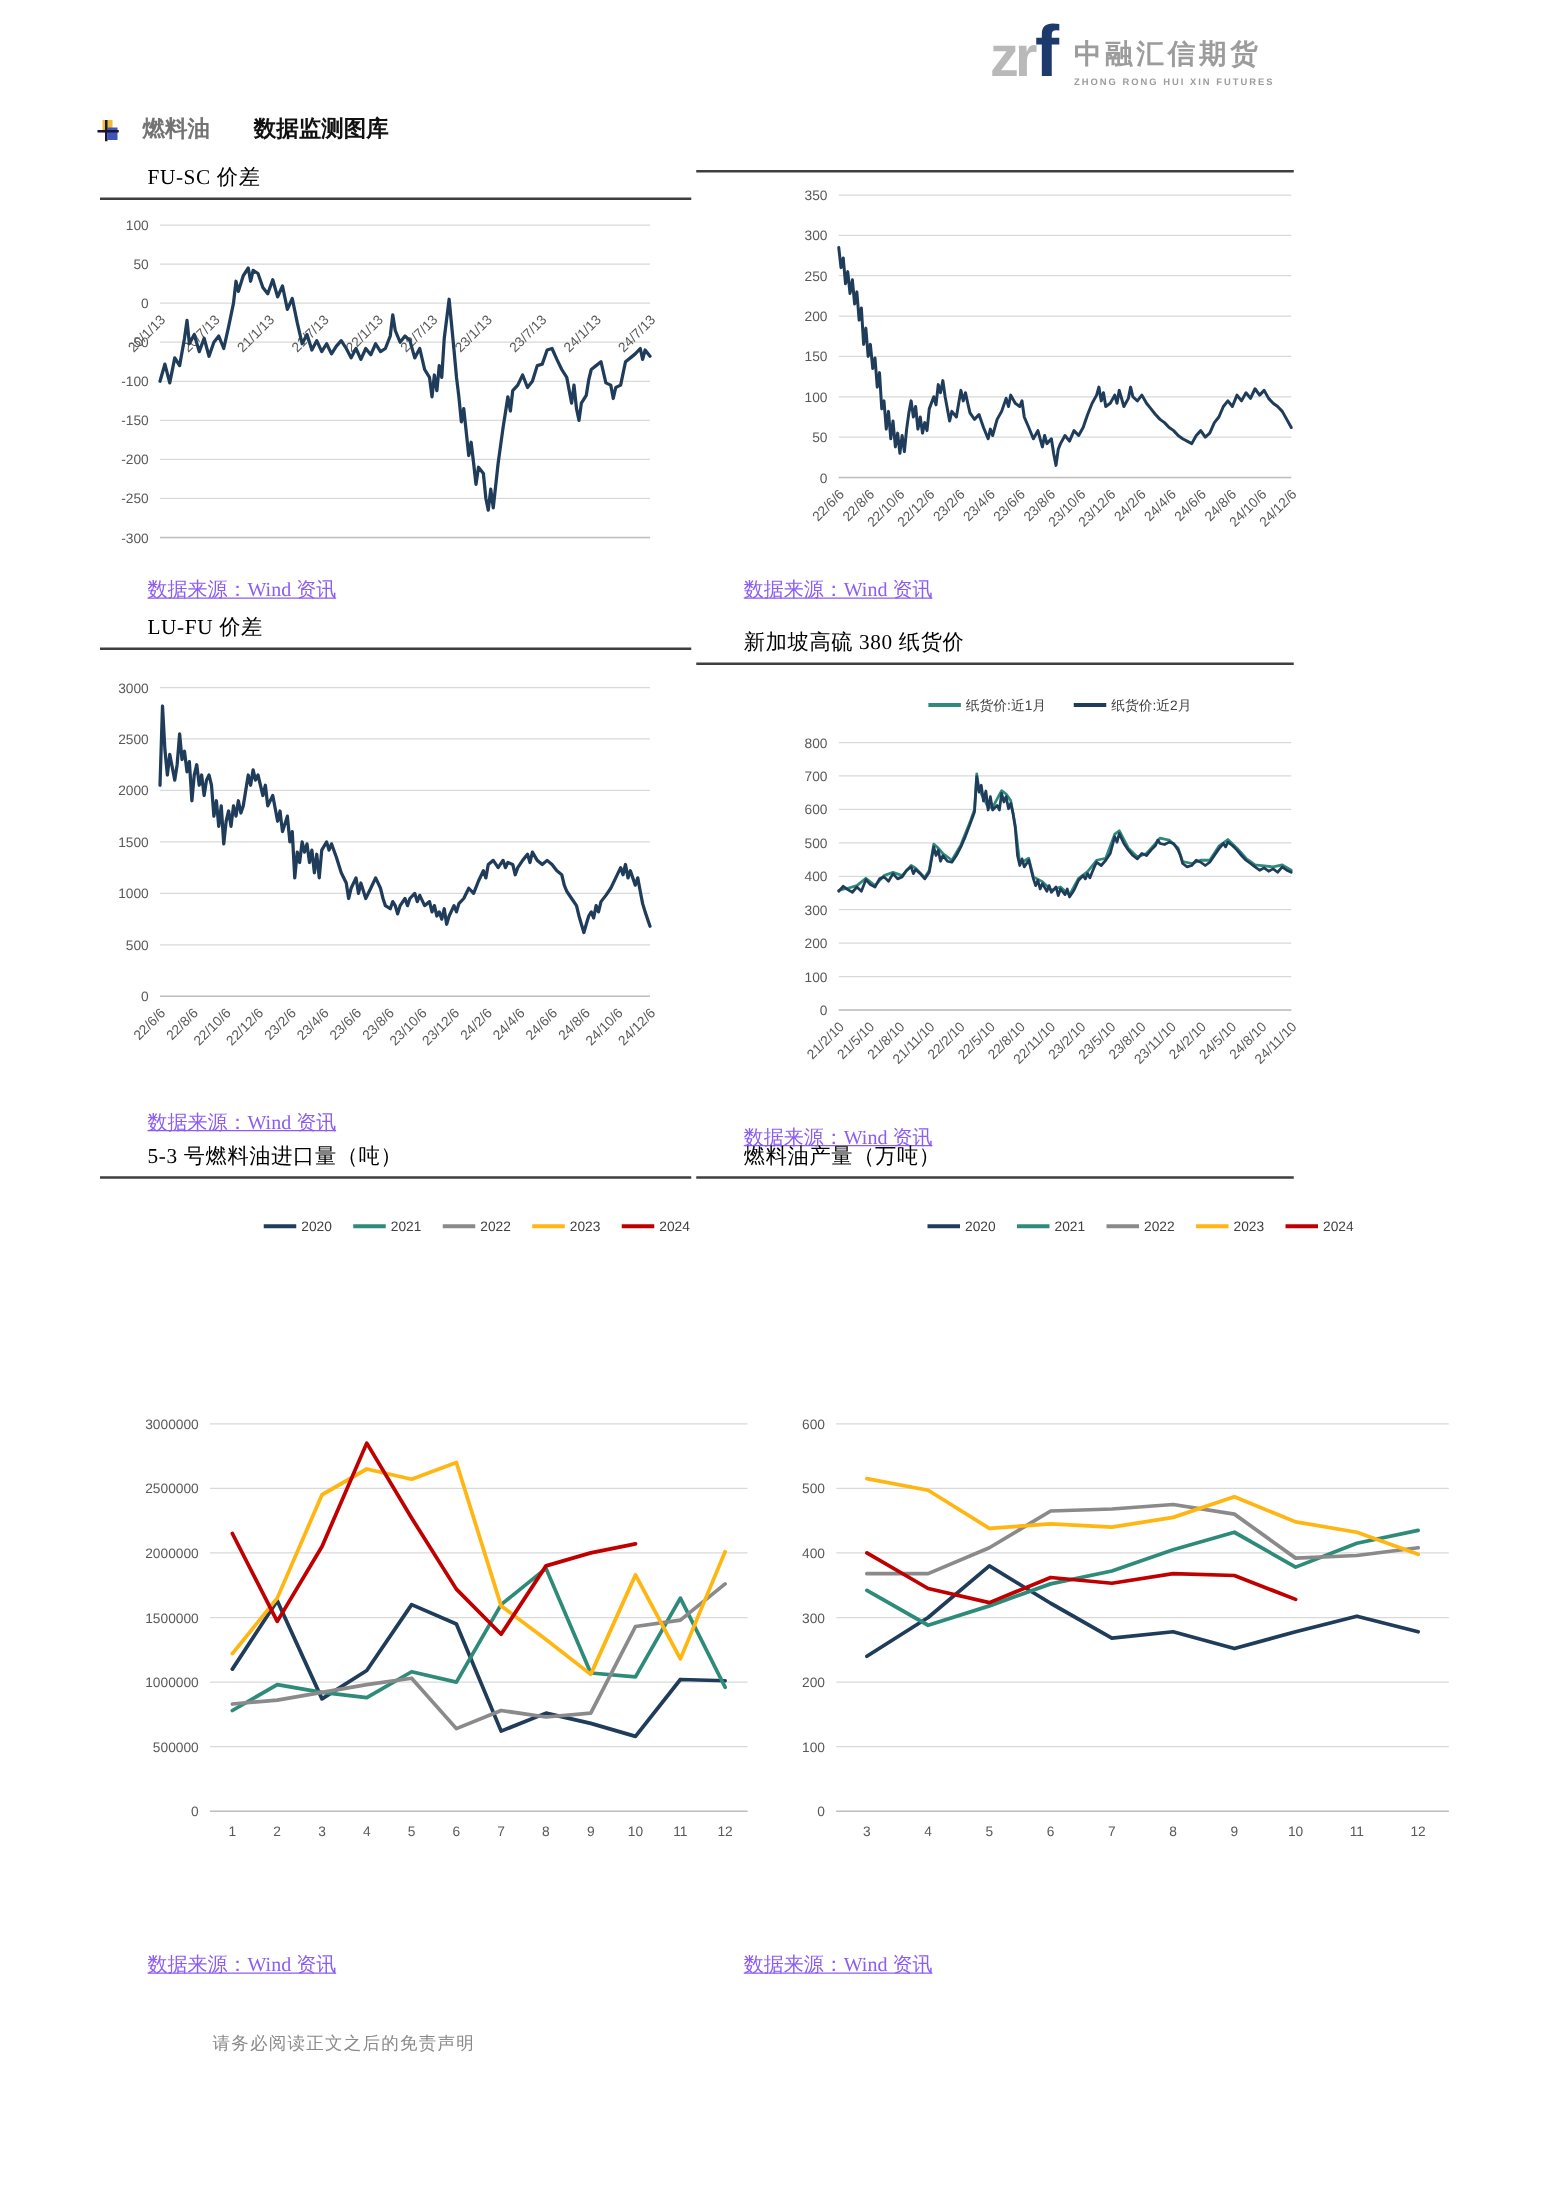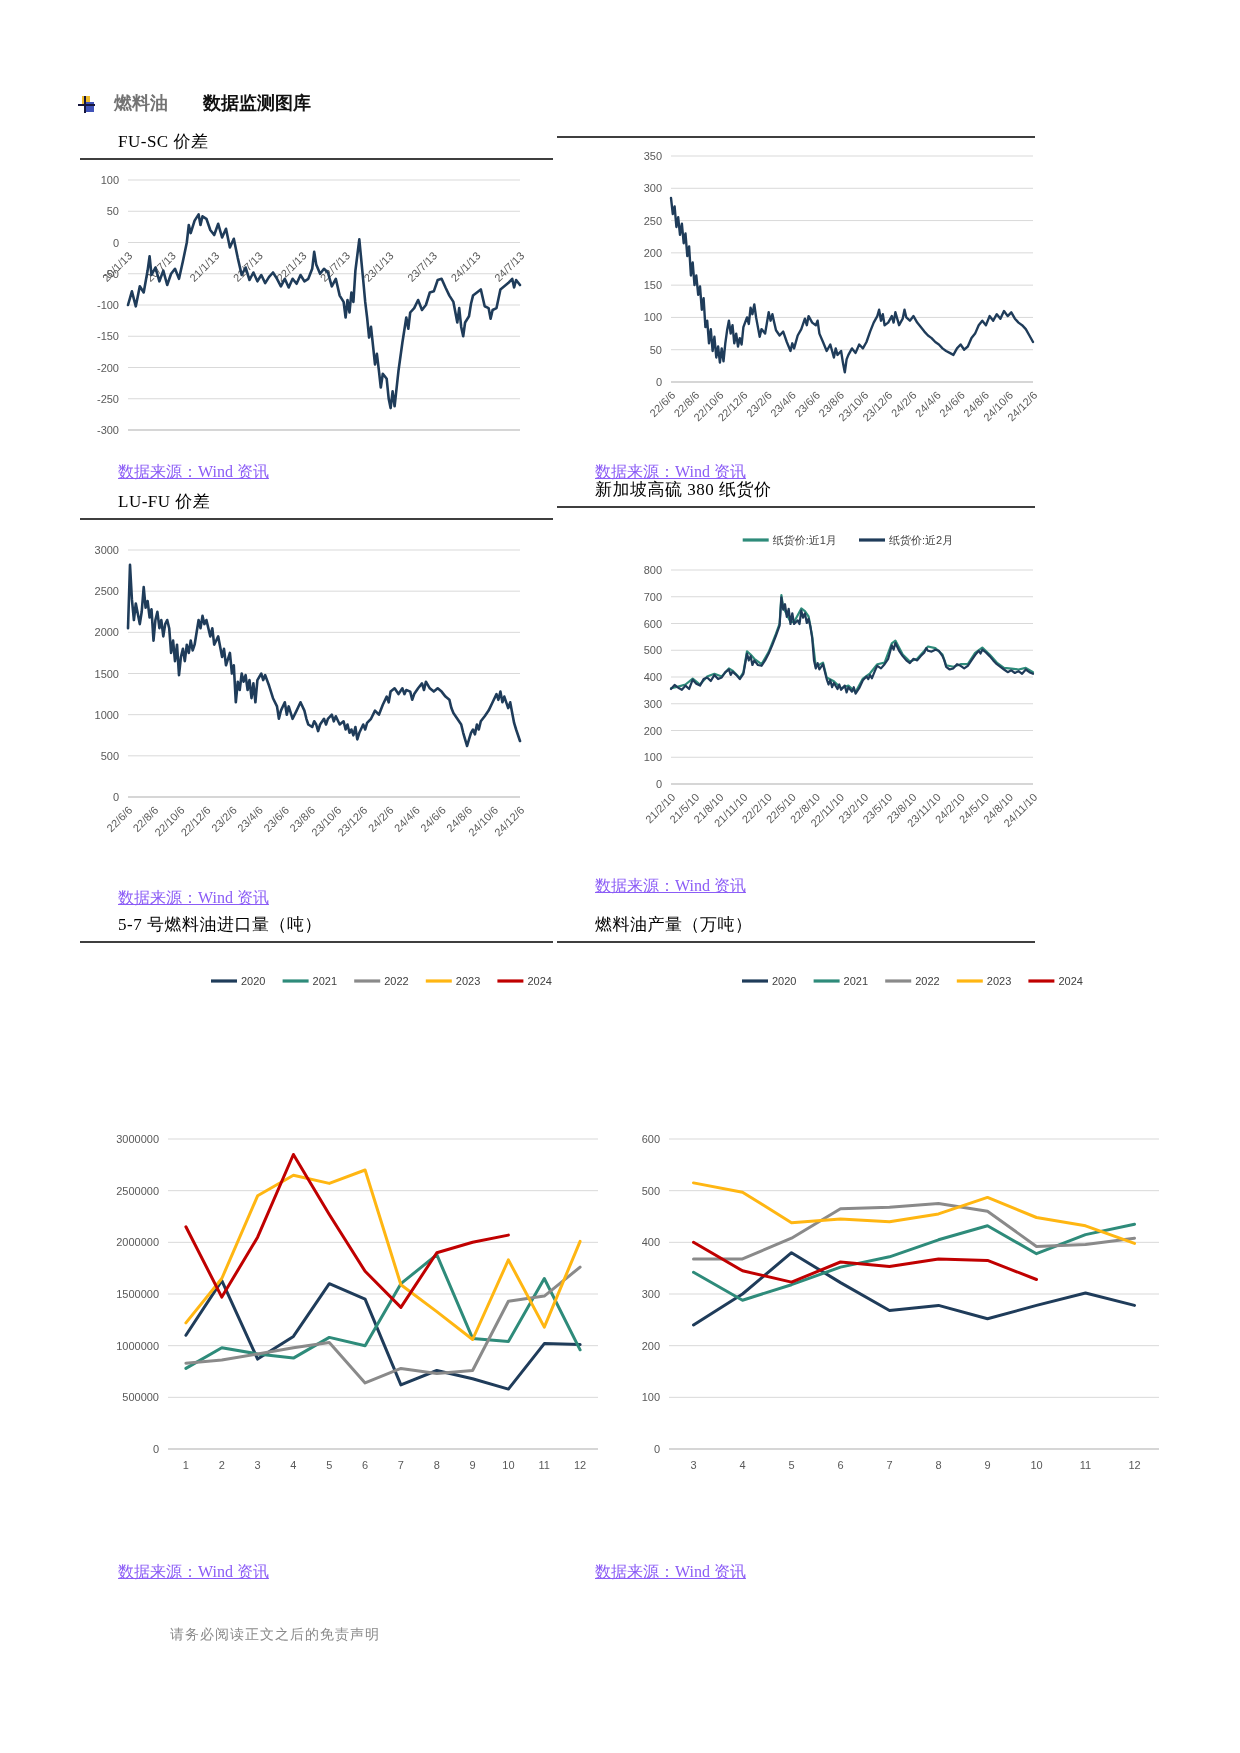--- a/index.html
+++ b/index.html
@@ -33,20 +33,30 @@
   svg.chart{display:block;overflow:visible;font-family:"Liberation Sans",sans-serif;}
   .source{position:absolute;left:38px;margin:0;font-size:16px;color:#8b5cf6;text-decoration:underline;}
 
   .footer{position:absolute;left:170px;top:1626px;font-size:14px;color:#8a8a8a;letter-spacing:1px;}
 </style>
 </head>
 <body>
 
 <div class="page">
 
+  <div class="logo">
+    <div class="logo-mark">
+      <span class="logo-zr">zr</span>
+        <span class="logo-f">f</span>
+    </div>
+    <div class="logo-text">
+      <div class="logo-cn">中融汇信期货</div>
+      <div class="logo-en">ZHONG RONG HUI XIN FUTURES</div>
+    </div>
+  </div>
 
   <div class="hdr-icon">
     <span class="hi-y"></span>
     <span class="hi-b"></span>
     <span class="hi-h"></span>
     <span class="hi-v"></span>
   </div>
   <div class="section-title">
     <span class="st-prefix">燃料油</span><span class="st-rest">数据监测图库</span>
   </div>
@@ -163,21 +173,21 @@
         <text text-anchor="end" font-size="11" fill="#595959" transform="translate(340.46666666666664,291) rotate(-45)">24/4/6</text>
         <text text-anchor="end" font-size="11" fill="#595959" transform="translate(366.6,291) rotate(-45)">24/6/6</text>
         <text text-anchor="end" font-size="11" fill="#595959" transform="translate(392.73333333333335,291) rotate(-45)">24/8/6</text>
         <text text-anchor="end" font-size="11" fill="#595959" transform="translate(418.8666666666667,291) rotate(-45)">24/10/6</text>
         <text text-anchor="end" font-size="11" fill="#595959" transform="translate(445,291) rotate(-45)">24/12/6</text>
         <polyline points="48.0,108.2 50.0,44.8 51.9,79.4 53.9,100.0 55.8,83.5 59.8,104.1 61.7,91.8 63.7,67.1 65.6,87.6 67.6,81.0 69.6,97.5 71.5,89.3 73.5,120.6 75.4,100.0 77.4,91.8 79.4,108.2 81.3,100.0 83.3,116.4 85.2,104.1 87.2,100.0 89.2,108.2 91.1,132.9 93.1,120.6 95.0,141.1 97.0,124.7 99.0,155.1 100.9,137.0 102.9,128.8 104.8,141.1 106.8,124.7 108.8,132.9 110.7,120.6 112.7,130.4 114.6,124.7 118.6,100.0 120.5,108.2 122.5,95.9 124.4,104.1 126.4,100.0 130.3,116.4 132.3,108.2 134.2,124.7 138.2,116.4 142.1,137.0 144.0,128.8 146.0,145.3 149.9,132.9 151.9,153.5 153.8,145.3 155.8,182.3 157.8,161.7 159.7,170.0 161.7,153.5 163.6,161.7 165.6,155.1 167.6,170.0 169.5,160.1 171.5,178.2 173.4,163.4 175.4,182.3 177.4,160.1 181.3,153.5 183.2,160.1 185.2,155.1 189.1,165.8 193.0,178.2 197.0,186.4 198.9,198.8 200.9,190.6 204.8,182.3 206.8,194.7 208.7,186.4 212.6,198.8 216.6,190.6 220.5,182.3 224.4,190.6 226.4,198.8 228.3,204.5 232.2,207.0 234.2,201.3 236.2,204.5 238.1,211.1 240.1,204.5 244.0,198.8 246.0,204.5 247.9,198.8 251.8,194.7 253.8,201.3 255.8,196.3 259.7,204.5 263.6,201.3 265.6,209.5 267.5,204.5 269.5,212.8 271.4,209.5 273.4,215.3 275.4,207.0 277.3,219.4 279.3,212.8 283.2,204.5 285.2,209.5 287.1,202.9 291.0,198.8 295.0,190.6 298.9,194.7 302.8,184.8 306.7,176.6 308.7,182.3 310.6,171.6 314.6,168.3 318.5,174.1 322.4,168.3 324.4,174.1 326.3,170.0 330.2,171.6 332.2,179.8 334.2,174.1 338.1,168.3 342.0,163.4 344.0,170.0 345.9,161.7 349.8,168.3 353.8,171.6 357.7,168.3 361.6,171.6 365.5,176.6 369.4,179.8 371.4,188.1 373.4,193.0 377.3,198.8 381.2,204.5 383.2,212.8 385.1,219.4 387.1,226.0 389.0,219.4 391.0,212.8 393.0,209.5 394.9,214.4 396.9,204.5 398.8,209.5 400.8,201.3 404.7,196.3 408.6,190.6 412.6,182.3 416.5,174.1 418.4,179.8 420.4,171.6 422.4,182.3 424.3,176.6 428.2,188.1 430.2,182.3 432.2,193.0 434.1,202.9 436.1,209.5 440.0,221.0" fill="none" stroke="#1f3c5a" stroke-width="2.6" stroke-linejoin="round" stroke-linecap="round"></polyline>
       </svg>
     <p class="source" style="top:397px">数据来源：Wind 资讯</p>
   </section>
 
-  <section class="block" style="left:557px;top:479px;width:490px;height:420px">
+  <section class="block" style="left:557px;top:503px;width:490px;height:420px">
     <h3>新加坡高硫 380 纸货价</h3>
     <div class="rule" style="width:478px"></div>
     <svg class="chart" width="483" height="358">
         <line x1="114" y1="276" x2="476" y2="276" stroke="#d9d9d9" stroke-width="1"></line>
         <text x="105" y="280" text-anchor="end" font-size="11" fill="#595959">0</text>
         <line x1="114" y1="249.25" x2="476" y2="249.25" stroke="#d9d9d9" stroke-width="1"></line>
         <text x="105" y="253.25" text-anchor="end" font-size="11" fill="#595959">100</text>
         <line x1="114" y1="222.5" x2="476" y2="222.5" stroke="#d9d9d9" stroke-width="1"></line>
         <text x="105" y="226.5" text-anchor="end" font-size="11" fill="#595959">200</text>
         <line x1="114" y1="195.75" x2="476" y2="195.75" stroke="#d9d9d9" stroke-width="1"></line>
@@ -213,21 +223,21 @@
         <text x="215.7" y="36" font-size="11" fill="#404040">纸货价:近1月</text>
         <line x1="302" y1="32" x2="328" y2="32" stroke="#1f3c5a" stroke-width="3.2"></line>
         <text x="332" y="36" font-size="11" fill="#404040">纸货价:近2月</text>
         <polyline points="114.0,180.2 121.2,178.6 128.5,176.5 135.7,170.6 143.0,176.5 150.2,168.5 157.4,165.8 164.7,168.5 171.9,160.4 175.5,162.6 182.8,170.1 186.4,164.2 190.0,143.3 193.6,146.5 197.3,150.8 204.5,156.2 211.7,143.9 219.0,125.7 222.6,115.5 224.4,87.1 226.2,99.5 229.8,106.4 233.5,113.9 237.1,113.9 244.3,100.5 247.9,103.2 251.6,108.5 255.2,128.3 258.8,158.8 266.0,154.6 269.7,169.5 276.9,173.3 284.1,180.2 291.4,177.6 298.6,184.0 305.9,170.6 313.1,165.3 320.3,156.2 327.6,154.6 334.8,135.3 338.4,132.6 345.7,146.5 352.9,153.5 360.2,150.8 367.4,142.8 371.0,138.5 378.3,140.1 385.5,146.5 389.1,157.2 396.4,158.8 403.6,156.2 410.8,156.2 418.1,144.9 425.3,139.6 432.6,146.5 439.8,154.6 447.0,159.9 454.3,160.7 461.5,161.5 468.8,159.9 476.0,164.2" fill="none" stroke="#2e8b7a" stroke-width="2.2" stroke-linejoin="round" stroke-linecap="round"></polyline>
         <polyline points="114.0,181.0 117.6,177.0 121.2,179.7 124.9,181.8 128.5,177.6 132.1,181.0 135.7,171.7 139.3,175.7 143.0,177.6 146.6,171.1 150.2,169.5 153.8,173.0 157.4,166.9 161.1,171.1 164.7,169.5 168.3,164.2 171.9,161.5 173.7,166.9 175.5,163.6 179.2,166.9 182.8,171.1 186.4,165.8 190.0,145.5 191.8,152.4 193.6,148.1 195.4,157.0 197.3,152.4 200.9,157.0 204.5,157.8 208.1,152.4 211.7,145.5 215.4,136.9 219.0,127.5 222.6,117.6 224.4,89.3 226.2,101.6 228.0,96.2 229.8,108.8 231.7,100.8 233.5,116.0 235.3,105.3 237.1,116.0 240.7,112.3 242.5,116.0 244.3,102.7 246.1,109.6 247.9,105.3 249.8,115.0 251.6,110.7 253.4,118.7 255.2,130.2 257.0,152.4 258.8,160.4 260.6,155.1 262.4,161.5 266.0,156.2 269.7,171.1 271.5,176.5 273.3,172.2 275.1,179.2 276.9,174.9 280.5,181.0 282.3,176.5 284.1,181.8 287.8,177.6 289.6,184.5 291.4,179.2 295.0,183.7 296.8,179.2 298.6,185.6 302.2,180.2 305.9,172.2 309.5,168.5 311.3,171.1 313.1,166.9 314.9,170.3 316.7,165.8 318.5,161.5 320.3,157.8 324.0,160.4 327.6,156.2 331.2,150.8 334.8,137.4 336.6,141.7 338.4,134.8 340.3,139.0 342.1,142.8 345.7,148.1 349.3,152.4 352.9,155.1 356.5,150.8 360.2,152.4 363.8,148.1 367.4,144.4 369.2,140.1 371.0,142.8 374.6,143.6 378.3,141.7 381.9,142.8 385.5,148.1 387.3,152.4 389.1,158.8 392.7,161.5 396.4,160.4 400.0,156.2 403.6,157.8 407.2,160.4 410.8,157.8 414.5,152.4 418.1,147.1 421.7,142.8 423.5,145.5 425.3,141.7 428.9,144.4 432.6,148.1 436.2,152.4 439.8,156.2 443.4,158.8 447.0,161.5 450.7,164.2 454.3,162.3 457.9,165.0 461.5,163.1 465.1,165.8 468.8,161.5 472.4,164.2 476.0,165.8" fill="none" stroke="#1f3c5a" stroke-width="2.2" stroke-linejoin="round" stroke-linecap="round"></polyline>
       </svg>
     <p class="source" style="top:397px">数据来源：Wind 资讯</p>
   </section>
 
   <section class="block" style="left:80px;top:914px;width:535px;height:700px">
-    <h3>5-7 号燃料油进口量（吨）</h3>
+    <h3>5-3 号燃料油进口量（吨）</h3>
     <div class="rule" style="width:473px"></div>
     <svg class="chart" width="532" height="552">
         <line x1="88" y1="506" x2="518" y2="506" stroke="#d9d9d9" stroke-width="1"></line>
         <text x="79" y="510" text-anchor="end" font-size="11" fill="#595959">0</text>
         <line x1="88" y1="454.3333333333333" x2="518" y2="454.3333333333333" stroke="#d9d9d9" stroke-width="1"></line>
         <text x="79" y="458.3333333333333" text-anchor="end" font-size="11" fill="#595959">500000</text>
         <line x1="88" y1="402.6666666666667" x2="518" y2="402.6666666666667" stroke="#d9d9d9" stroke-width="1"></line>
         <text x="79" y="406.6666666666667" text-anchor="end" font-size="11" fill="#595959">1000000</text>
         <line x1="88" y1="351" x2="518" y2="351" stroke="#d9d9d9" stroke-width="1"></line>
         <text x="79" y="355" text-anchor="end" font-size="11" fill="#595959">1500000</text>

